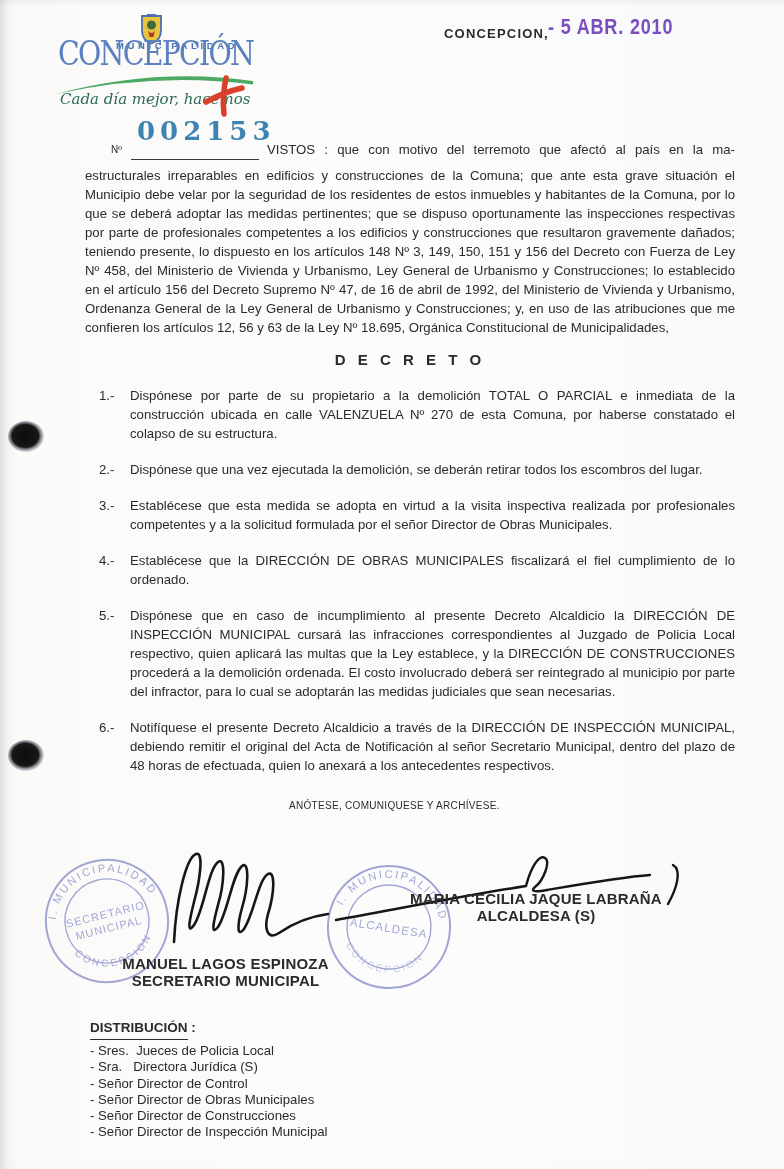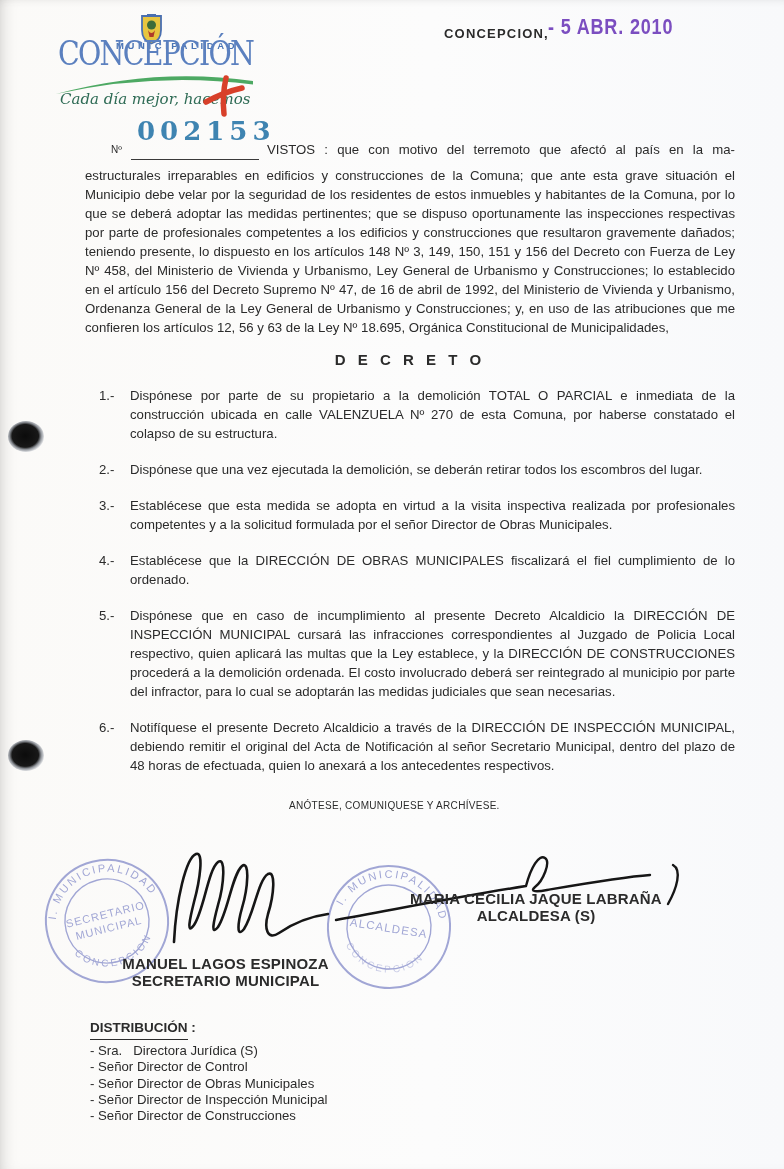--- a/index.html
+++ b/index.html
@@ -184,21 +184,22 @@
     <div>SECRETARIO MUNICIPAL</div>
   </div>
   <div class="nameblock nb-right">
     <div>MARIA CECILIA JAQUE LABRAÑA</div>
     <div>ALCALDESA (S)</div>
   </div>
 
   <div class="distribution">
     <div class="dist-title"><span class="t">DISTRIBUCIÓN</span><span style="white-space:pre"> :</span></div>
     <div class="dist-items">
+      <div>- Sres.  Jueces de Policia Local</div>
       <div>- Sra.   Directora Jurídica (S)</div>
       <div>- Señor Director de Control</div>
       <div>- Señor Director de Obras Municipales</div>
+      <div>- Señor Director de Construcciones</div>
       <div>- Señor Director de Inspección Municipal</div>
-      <div>- Señor Director de Construcciones</div>
     </div>
   </div>
 
 </div>
 
 </body></html>

